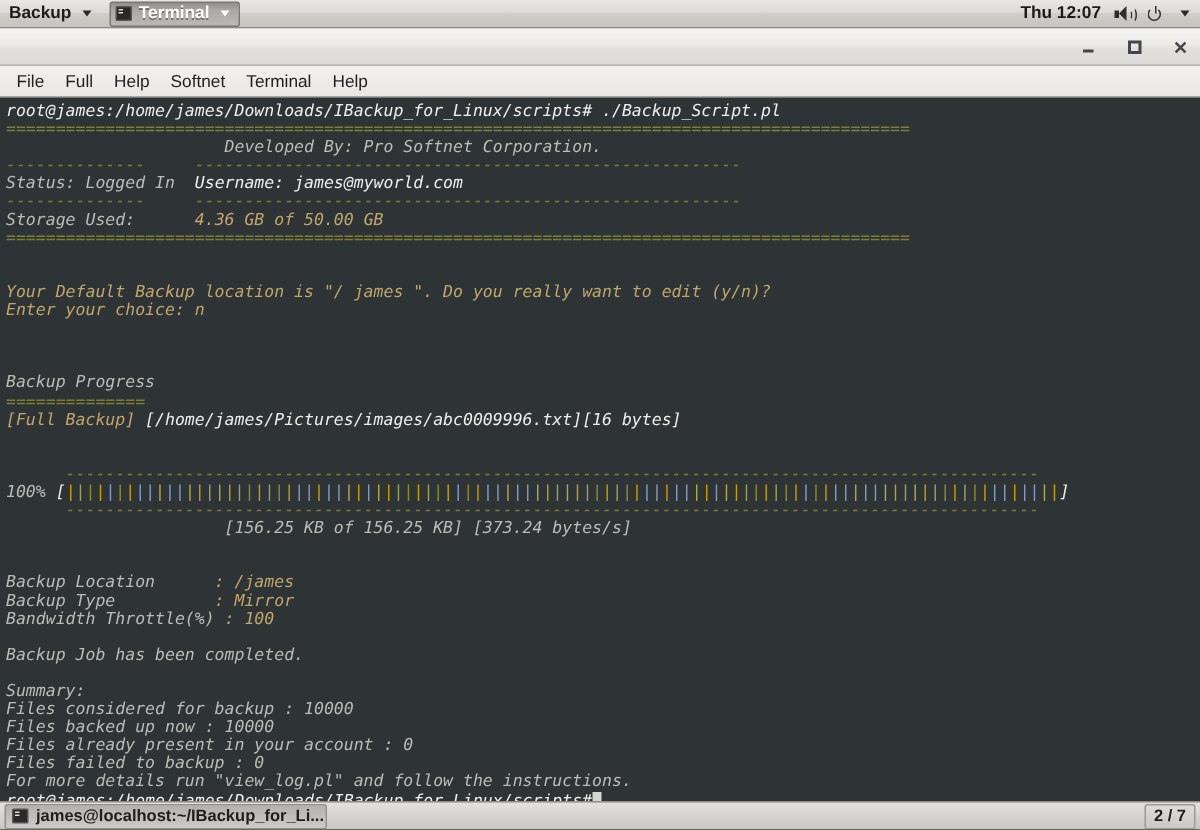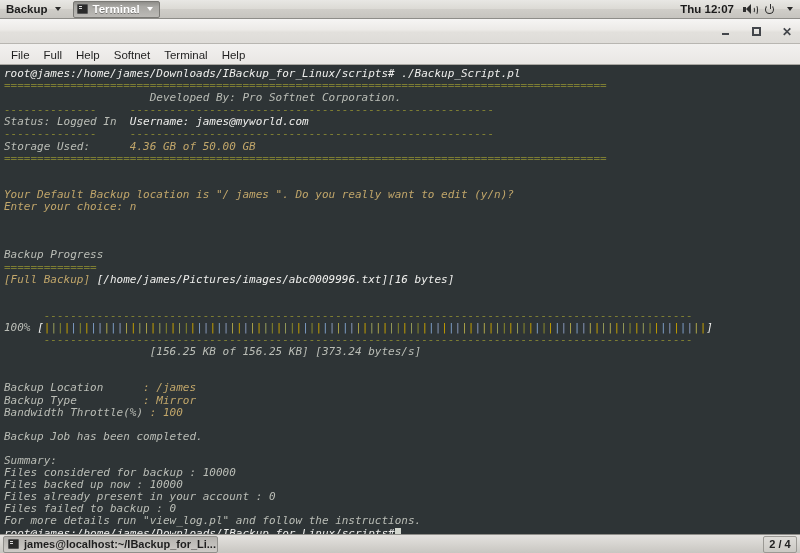--- a/index.html
+++ b/index.html
@@ -361,17 +361,17 @@
 
     <div id="terminal-body"><span class="ln"><span class="c-white">root@james:/home/james/Downloads/IBackup_for_Linux/scripts# ./Backup_Script.pl</span></span><span class="ln"><span class="c-sep">===========================================================================================</span></span><span class="ln"><span class="c-gray">                      Developed By: Pro Softnet Corporation.</span></span><span class="ln"><span class="c-sep">--------------     </span><span class="c-sep">-------------------------------------------------------</span></span><span class="ln"><span class="c-gray">Status: Logged In  </span><span class="c-white">Username: james@myworld.com</span></span><span class="ln"><span class="c-sep">--------------     </span><span class="c-sep">-------------------------------------------------------</span></span><span class="ln"><span class="c-gray">Storage Used:      </span><span class="c-tan">4.36 GB of 50.00 GB</span></span><span class="ln"><span class="c-sep">===========================================================================================</span></span><span class="ln"><span class="c-gray"></span></span><span class="ln"><span class="c-gray"></span></span><span class="ln"><span class="c-tan">Your Default Backup location is "/ james ". Do you really want to edit (y/n)?</span></span><span class="ln"><span class="c-tan">Enter your choice: n</span></span><span class="ln"><span class="c-gray"></span></span><span class="ln"><span class="c-gray"></span></span><span class="ln"><span class="c-gray"></span></span><span class="ln"><span class="c-gray">Backup Progress</span></span><span class="ln"><span class="c-sep">==============</span></span><span class="ln"><span class="c-tan">[Full Backup] </span><span class="c-white">[/home/james/Pictures/images/abc0009996.txt][16 bytes]</span></span><span class="ln"><span class="c-gray"></span></span><span class="ln"><span class="c-gray"></span></span><span class="ln"><span class="c-sep">      --------------------------------------------------------------------------------------------------</span></span><span class="ln"><span class="c-gray">100% </span><span class="c-white">[</span><span style="color: rgb(196, 160, 0);">|</span><span style="color: rgb(154, 160, 90);">|</span><span style="color: rgb(139, 139, 43);">|</span><span style="color: rgb(196, 160, 0);">|</span><span style="color: rgb(126, 158, 201);">|</span><span style="color: rgb(139, 139, 43);">|</span><span style="color: rgb(196, 160, 0);">|</span><span style="color: rgb(126, 158, 201);">|</span><span style="color: rgb(136, 153, 187);">|</span><span style="color: rgb(176, 168, 74);">|</span><span style="color: rgb(126, 158, 201);">|</span><span style="color: rgb(136, 153, 187);">|</span><span style="color: rgb(176, 168, 74);">|</span><span style="color: rgb(196, 160, 0);">|</span><span style="color: rgb(154, 160, 90);">|</span><span style="color: rgb(176, 168, 74);">|</span><span style="color: rgb(196, 160, 0);">|</span><span style="color: rgb(154, 160, 90);">|</span><span style="color: rgb(139, 139, 43);">|</span><span style="color: rgb(196, 160, 0);">|</span><span style="color: rgb(154, 160, 90);">|</span><span style="color: rgb(139, 139, 43);">|</span><span style="color: rgb(196, 160, 0);">|</span><span style="color: rgb(126, 158, 201);">|</span><span style="color: rgb(136, 153, 187);">|</span><span style="color: rgb(196, 160, 0);">|</span><span style="color: rgb(126, 158, 201);">|</span><span style="color: rgb(136, 153, 187);">|</span><span style="color: rgb(176, 168, 74);">|</span><span style="color: rgb(196, 160, 0);">|</span><span style="color: rgb(136, 153, 187);">|</span><span style="color: rgb(176, 168, 74);">|</span><span style="color: rgb(196, 160, 0);">|</span><span style="color: rgb(154, 160, 90);">|</span><span style="color: rgb(139, 139, 43);">|</span><span style="color: rgb(196, 160, 0);">|</span><span style="color: rgb(154, 160, 90);">|</span><span style="color: rgb(139, 139, 43);">|</span><span style="color: rgb(196, 160, 0);">|</span><span style="color: rgb(126, 158, 201);">|</span><span style="color: rgb(139, 139, 43);">|</span><span style="color: rgb(196, 160, 0);">|</span><span style="color: rgb(126, 158, 201);">|</span><span style="color: rgb(136, 153, 187);">|</span><span style="color: rgb(176, 168, 74);">|</span><span style="color: rgb(126, 158, 201);">|</span><span style="color: rgb(136, 153, 187);">|</span><span style="color: rgb(176, 168, 74);">|</span><span style="color: rgb(196, 160, 0);">|</span><span style="color: rgb(154, 160, 90);">|</span><span style="color: rgb(176, 168, 74);">|</span><span style="color: rgb(196, 160, 0);">|</span><span style="color: rgb(154, 160, 90);">|</span><span style="color: rgb(139, 139, 43);">|</span><span style="color: rgb(196, 160, 0);">|</span><span style="color: rgb(154, 160, 90);">|</span><span style="color: rgb(139, 139, 43);">|</span><span style="color: rgb(196, 160, 0);">|</span><span style="color: rgb(126, 158, 201);">|</span><span style="color: rgb(136, 153, 187);">|</span><span style="color: rgb(196, 160, 0);">|</span><span style="color: rgb(126, 158, 201);">|</span><span style="color: rgb(136, 153, 187);">|</span><span style="color: rgb(176, 168, 74);">|</span><span style="color: rgb(196, 160, 0);">|</span><span style="color: rgb(136, 153, 187);">|</span><span style="color: rgb(176, 168, 74);">|</span><span style="color: rgb(196, 160, 0);">|</span><span style="color: rgb(154, 160, 90);">|</span><span style="color: rgb(139, 139, 43);">|</span><span style="color: rgb(196, 160, 0);">|</span><span style="color: rgb(154, 160, 90);">|</span><span style="color: rgb(139, 139, 43);">|</span><span style="color: rgb(196, 160, 0);">|</span><span style="color: rgb(126, 158, 201);">|</span><span style="color: rgb(139, 139, 43);">|</span><span style="color: rgb(196, 160, 0);">|</span><span style="color: rgb(126, 158, 201);">|</span><span style="color: rgb(136, 153, 187);">|</span><span style="color: rgb(176, 168, 74);">|</span><span style="color: rgb(126, 158, 201);">|</span><span style="color: rgb(136, 153, 187);">|</span><span style="color: rgb(176, 168, 74);">|</span><span style="color: rgb(196, 160, 0);">|</span><span style="color: rgb(154, 160, 90);">|</span><span style="color: rgb(176, 168, 74);">|</span><span style="color: rgb(196, 160, 0);">|</span><span style="color: rgb(154, 160, 90);">|</span><span style="color: rgb(139, 139, 43);">|</span><span style="color: rgb(196, 160, 0);">|</span><span style="color: rgb(154, 160, 90);">|</span><span style="color: rgb(139, 139, 43);">|</span><span style="color: rgb(196, 160, 0);">|</span><span style="color: rgb(126, 158, 201);">|</span><span style="color: rgb(136, 153, 187);">|</span><span style="color: rgb(196, 160, 0);">|</span><span style="color: rgb(126, 158, 201);">|</span><span style="color: rgb(136, 153, 187);">|</span><span style="color: rgb(176, 168, 74);">|</span><span style="color: rgb(196, 160, 0);">|</span><span class="c-white">]</span></span><span class="ln"><span class="c-sep">      --------------------------------------------------------------------------------------------------</span></span><span class="ln"><span class="c-gray">                      [156.25 KB of 156.25 KB] [373.24 bytes/s]</span></span><span class="ln"><span class="c-gray"></span></span><span class="ln"><span class="c-gray"></span></span><span class="ln"><span class="c-gray">Backup Location      </span><span class="c-tan">: /james</span></span><span class="ln"><span class="c-gray">Backup Type          </span><span class="c-tan">: Mirror</span></span><span class="ln"><span class="c-gray">Bandwidth Throttle(%)</span><span class="c-tan"> : 100</span></span><span class="ln"><span class="c-gray"></span></span><span class="ln"><span class="c-gray">Backup Job has been completed.</span></span><span class="ln"><span class="c-gray"></span></span><span class="ln"><span class="c-gray">Summary:</span></span><span class="ln"><span class="c-gray">Files considered for backup : 10000</span></span><span class="ln"><span class="c-gray">Files backed up now : 10000</span></span><span class="ln"><span class="c-gray">Files already present in your account : 0</span></span><span class="ln"><span class="c-gray">Files failed to backup : 0</span></span><span class="ln"><span class="c-gray">For more details run "view_log.pl" and follow the instructions.</span></span><span class="ln"><span class="c-white">root@james:/home/james/Downloads/IBackup_for_Linux/scripts#</span><span class="cursor"></span></span></div>
   </div>
 
   <div id="bottom-panel">
     <div id="taskbar-button">
       <span class="term-glyph"></span>
       <span>james@localhost:~/IBackup_for_Li...</span>
     </div>
     <div id="workspace-switcher">
-      <span>2 / 4</span>
+      <span>2 / 7</span>
     </div>
   </div>
 
 </div>
 
 </body></html>

